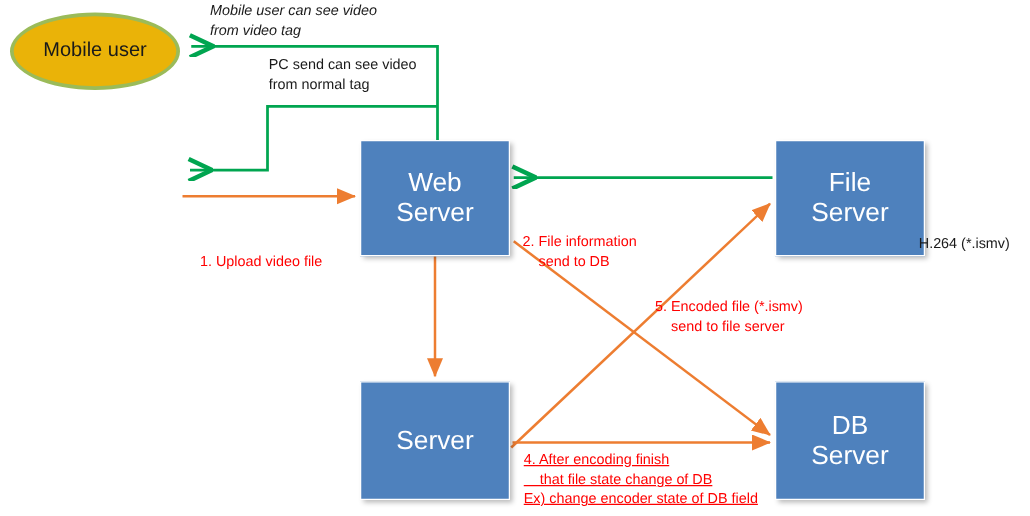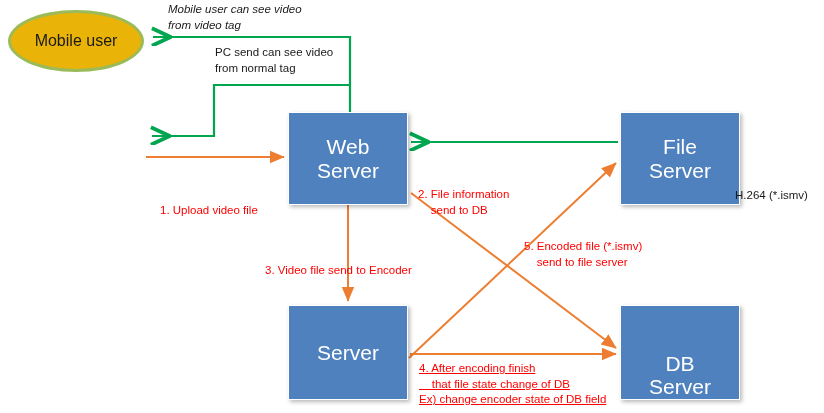--- a/index.html
+++ b/index.html
@@ -98,39 +98,38 @@
       <span>Server</span>
     </div>
   </div>
 
   <div class="node-box" style="left:288px;top:305px;width:120px;height:95px;">
     <div>
       <span>Server</span>
     </div>
   </div>
 
-  <div class="node-box" style="left:620px;top:305px;width:120px;height:95px;align-items:flex-end;">
+  <div class="node-box" style="left:620px;top:305px;width:120px;height:95px;">
     <div>
       <span>DB</span>
       <span>Server</span>
     </div>
   </div>
 
   <div class="note note-black" style="left:168px;top:2px;font-style:italic;">Mobile user can see video
 from video tag</div>
 
   <div class="note note-black" style="left:215px;top:45px;">PC send can see video
 from normal tag</div>
 
   <div class="note note-red" style="left:160px;top:167px;margin-top:36px;">1. Upload video file</div>
 
   <div class="note note-red" style="left:418px;top:187px;">2. File information
     send to DB</div>
 
-  <div class="note note-red" style="left:265px;top:263px;">3. Video file send to Encoder</div>
 
   <div class="note note-red" style="left:419px;top:361px;text-decoration:underline;">4. After encoding finish
     that file state change of DB
 Ex) change encoder state of DB field</div>
 
   <div class="note note-red" style="left:524px;top:211px;margin-top:28px;">5. Encoded file (*.ismv)
     send to file server</div>
 
   <div class="note note-black" style="left:735px;top:188px;">H.264 (*.ismv)</div>
 

